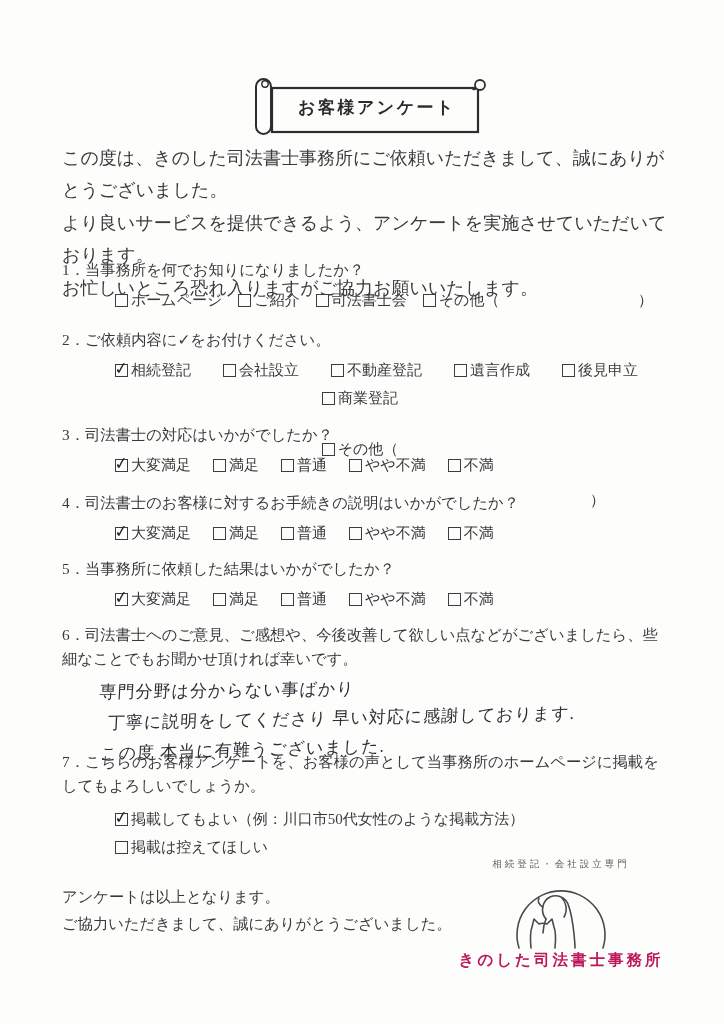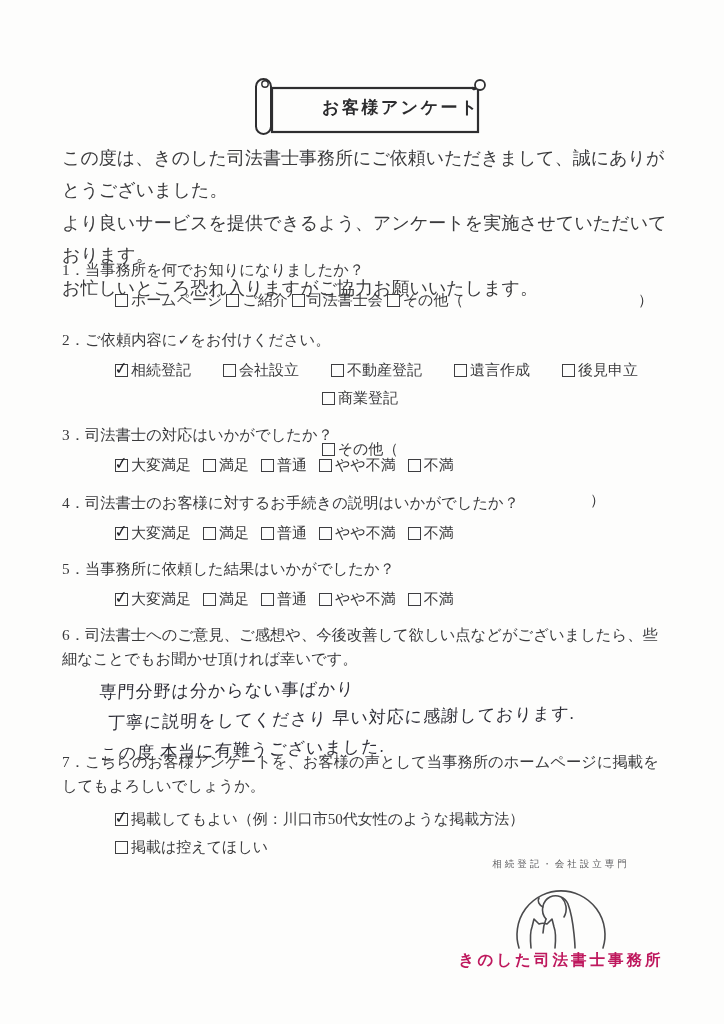--- a/index.html
+++ b/index.html
@@ -12,35 +12,35 @@
     font-family: "Liberation Serif", "DejaVu Serif", serif;
     color: #3a3a3c;
     overflow: hidden;
   }
 
   
   .banner { position: absolute; left: 252px; top: 74px; width: 240px; height: 64px; }
   .banner svg { position: absolute; left: 0; top: 0; }
   .banner-title {
     position: absolute; left: 22px; top: 22px; width: 206px;
-    font-size: 17px; font-weight: bold;
-    letter-spacing: 2.5px; color: #2c2c2e; padding-left: 48px;
+    text-align: center; font-size: 17px; font-weight: bold;
+    letter-spacing: 2.5px; color: #2c2c2e;
   }
 
   
   .intro { position: absolute; left: 62px; top: 142px; width: 608px; font-size: 18px; line-height: 1.8; }
 
   
   .q { position: absolute; left: 62px; width: 608px; }
   .q-head { font-size: 15.3px; line-height: 1.6; }
   .q-opts { display: flex; align-items: center; margin-left: 53px; margin-top: 9px; font-size: 15px; }
   .opt { display: inline-flex; align-items: center; white-space: nowrap; }
   .gap16 { gap: 32px; text-align: center; }
-  .gap20 { gap: 4px; }
-  .gap22 { gap: 12px; }
+  .gap20 { gap: 16px; }
+  .gap22 { gap: 22px; }
   .w-q1 { width: 538px; }
   .w-q2b { width: 490px; flex-direction: column; }
   .close-paren { margin-left: auto; }
   .opts-stack { margin-left: 53px; margin-top: 11px; font-size: 15px; }
   .opts-stack .opt { display: flex; margin-bottom: 9px; }
 
   .cb {
     flex: none; display: inline-block; width: 13px; height: 13px;
     border: 1.5px solid #3d3d40; margin-right: 3px; position: relative;
     background: #fdfdfc;
@@ -267,20 +267,24 @@
         <span class="cb checked"></span>
         <span>掲載してもよい（例：川口市50代女性のような掲載方法）</span>
       </span>
       <span class="opt">
         <span class="cb"></span>
         <span>掲載は控えてほしい</span>
       </span>
     </div>
   </div>
 
+  <div class="footer-text">
+    <p>アンケートは以上となります。</p>
+    <p>ご協力いただきまして、誠にありがとうございました。</p>
+  </div>
 
   <div class="logo">
     <div class="logo-tagline">相続登記・会社設立専門</div>
     <div class="logo-mark">
       <svg width="150" height="80" viewBox="0 0 150 80">
         <g fill="none" stroke="#4a4a4c" stroke-width="1.6" stroke-linecap="round" stroke-linejoin="round">
 
           <path d="M 33 76 A 44 44 0 1 1 117 76"></path>
 
           <path d="M 60 47 C 54 40 56 29 64 25 C 71 22 79 25 82 32 C 85 40 87 52 88 62 C 88.5 67 89 72 89 76"></path>

